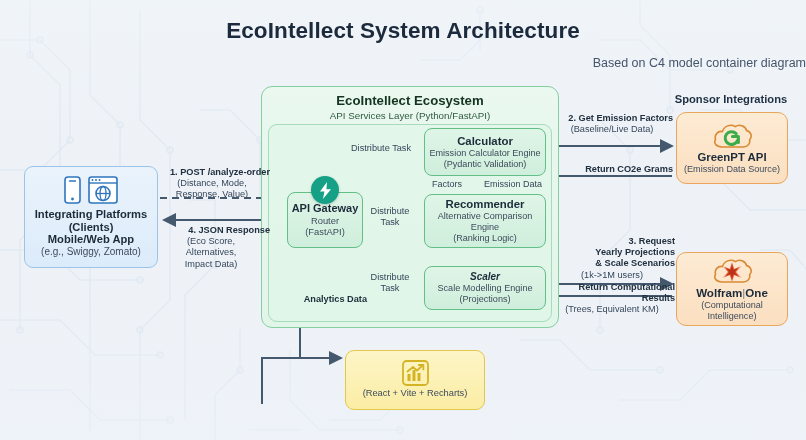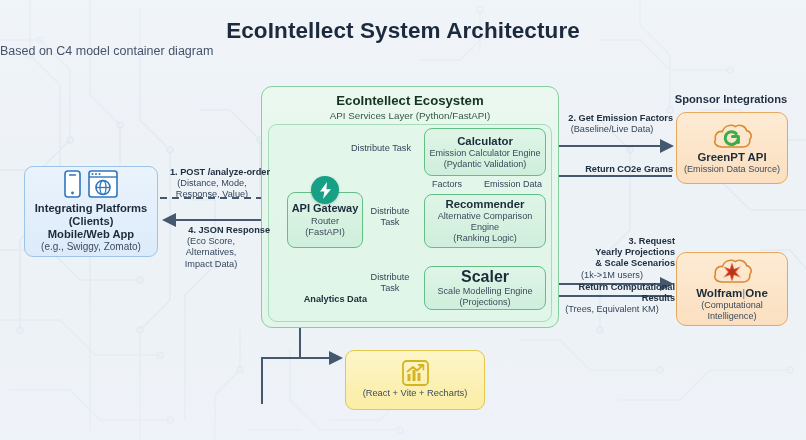--- a/index.html
+++ b/index.html
@@ -18,33 +18,33 @@
 
   .layer{position:absolute;inset:0;z-index:3;}
   svg.edges{position:absolute;left:0;top:0;width:806px;height:440px;z-index:2;}
 
   
   .title{
     position:absolute;left:0;right:0;top:18px;text-align:center;
     font-size:22.5px;font-weight:bold;color:#1b2a3c;letter-spacing:.1px;
   }
   .subtitle{
-    position:absolute;left:0;right:0;top:44px;text-align:left;
+    position:absolute;left:0;right:0;top:56px;text-align:right;
     font-size:12.5px;color:#44546a;
   }
 
   
   .node{position:absolute;border-radius:9px;box-sizing:border-box;
         display:flex;flex-direction:column;align-items:center;justify-content:center;
         text-align:center;}
   .node .nt{font-weight:bold;color:#1c2b3a;line-height:1.15;}
   .node .ns{color:#3d4b5c;line-height:1.2;}
 
   
-  #client{left:24px;top:166px;width:134px;height:91px;
+  #client{left:24px;top:166px;width:134px;height:102px;
     background:linear-gradient(180deg,#eaf3fc 0%,#dcebfa 100%);
     border:1.4px solid #9cc4e8;}
   #client .nt{font-size:11.2px;}
   #client .ns{font-size:10px;}
   .cli-icons{display:flex;align-items:flex-end;gap:7px;margin-bottom:4px;}
 
   
   #ecosystem{left:261px;top:86px;width:298px;height:242px;
     background:linear-gradient(180deg,#eaf8ef 0%,#e2f5e9 100%);
     border:1.5px solid #86cf9f;border-radius:11px;}
@@ -62,21 +62,21 @@
   #gateway{left:287px;top:192px;width:76px;height:56px;}
   #gateway .nt{font-size:11px;}
   #gateway .ns{font-size:9.4px;}
   #calculator{left:424px;top:128px;width:122px;height:48px;}
   #calculator .nt{font-size:11.4px;}
   #calculator .ns{font-size:9.1px;}
   #recommender{left:424px;top:194px;width:122px;height:54px;}
   #recommender .nt{font-size:11.4px;}
   #recommender .ns{font-size:9.1px;}
   #scaler{left:424px;top:266px;width:122px;height:44px;}
-  #scaler .nt{font-size:16px;}
+  #scaler .nt{font-size:10px;font-style:italic;}
   #scaler .ns{font-size:9.1px;}
 
   
   .bolt-badge{position:absolute;left:311px;top:176px;width:28px;height:28px;border-radius:50%;
     background:#16a085;display:flex;align-items:center;justify-content:center;
     box-shadow:0 1px 3px rgba(0,0,0,.18);}
 
   
   #sponsor-title{position:absolute;left:661px;top:93px;width:140px;text-align:center;
     font-size:11.2px;font-weight:bold;color:#1f2f42;}

